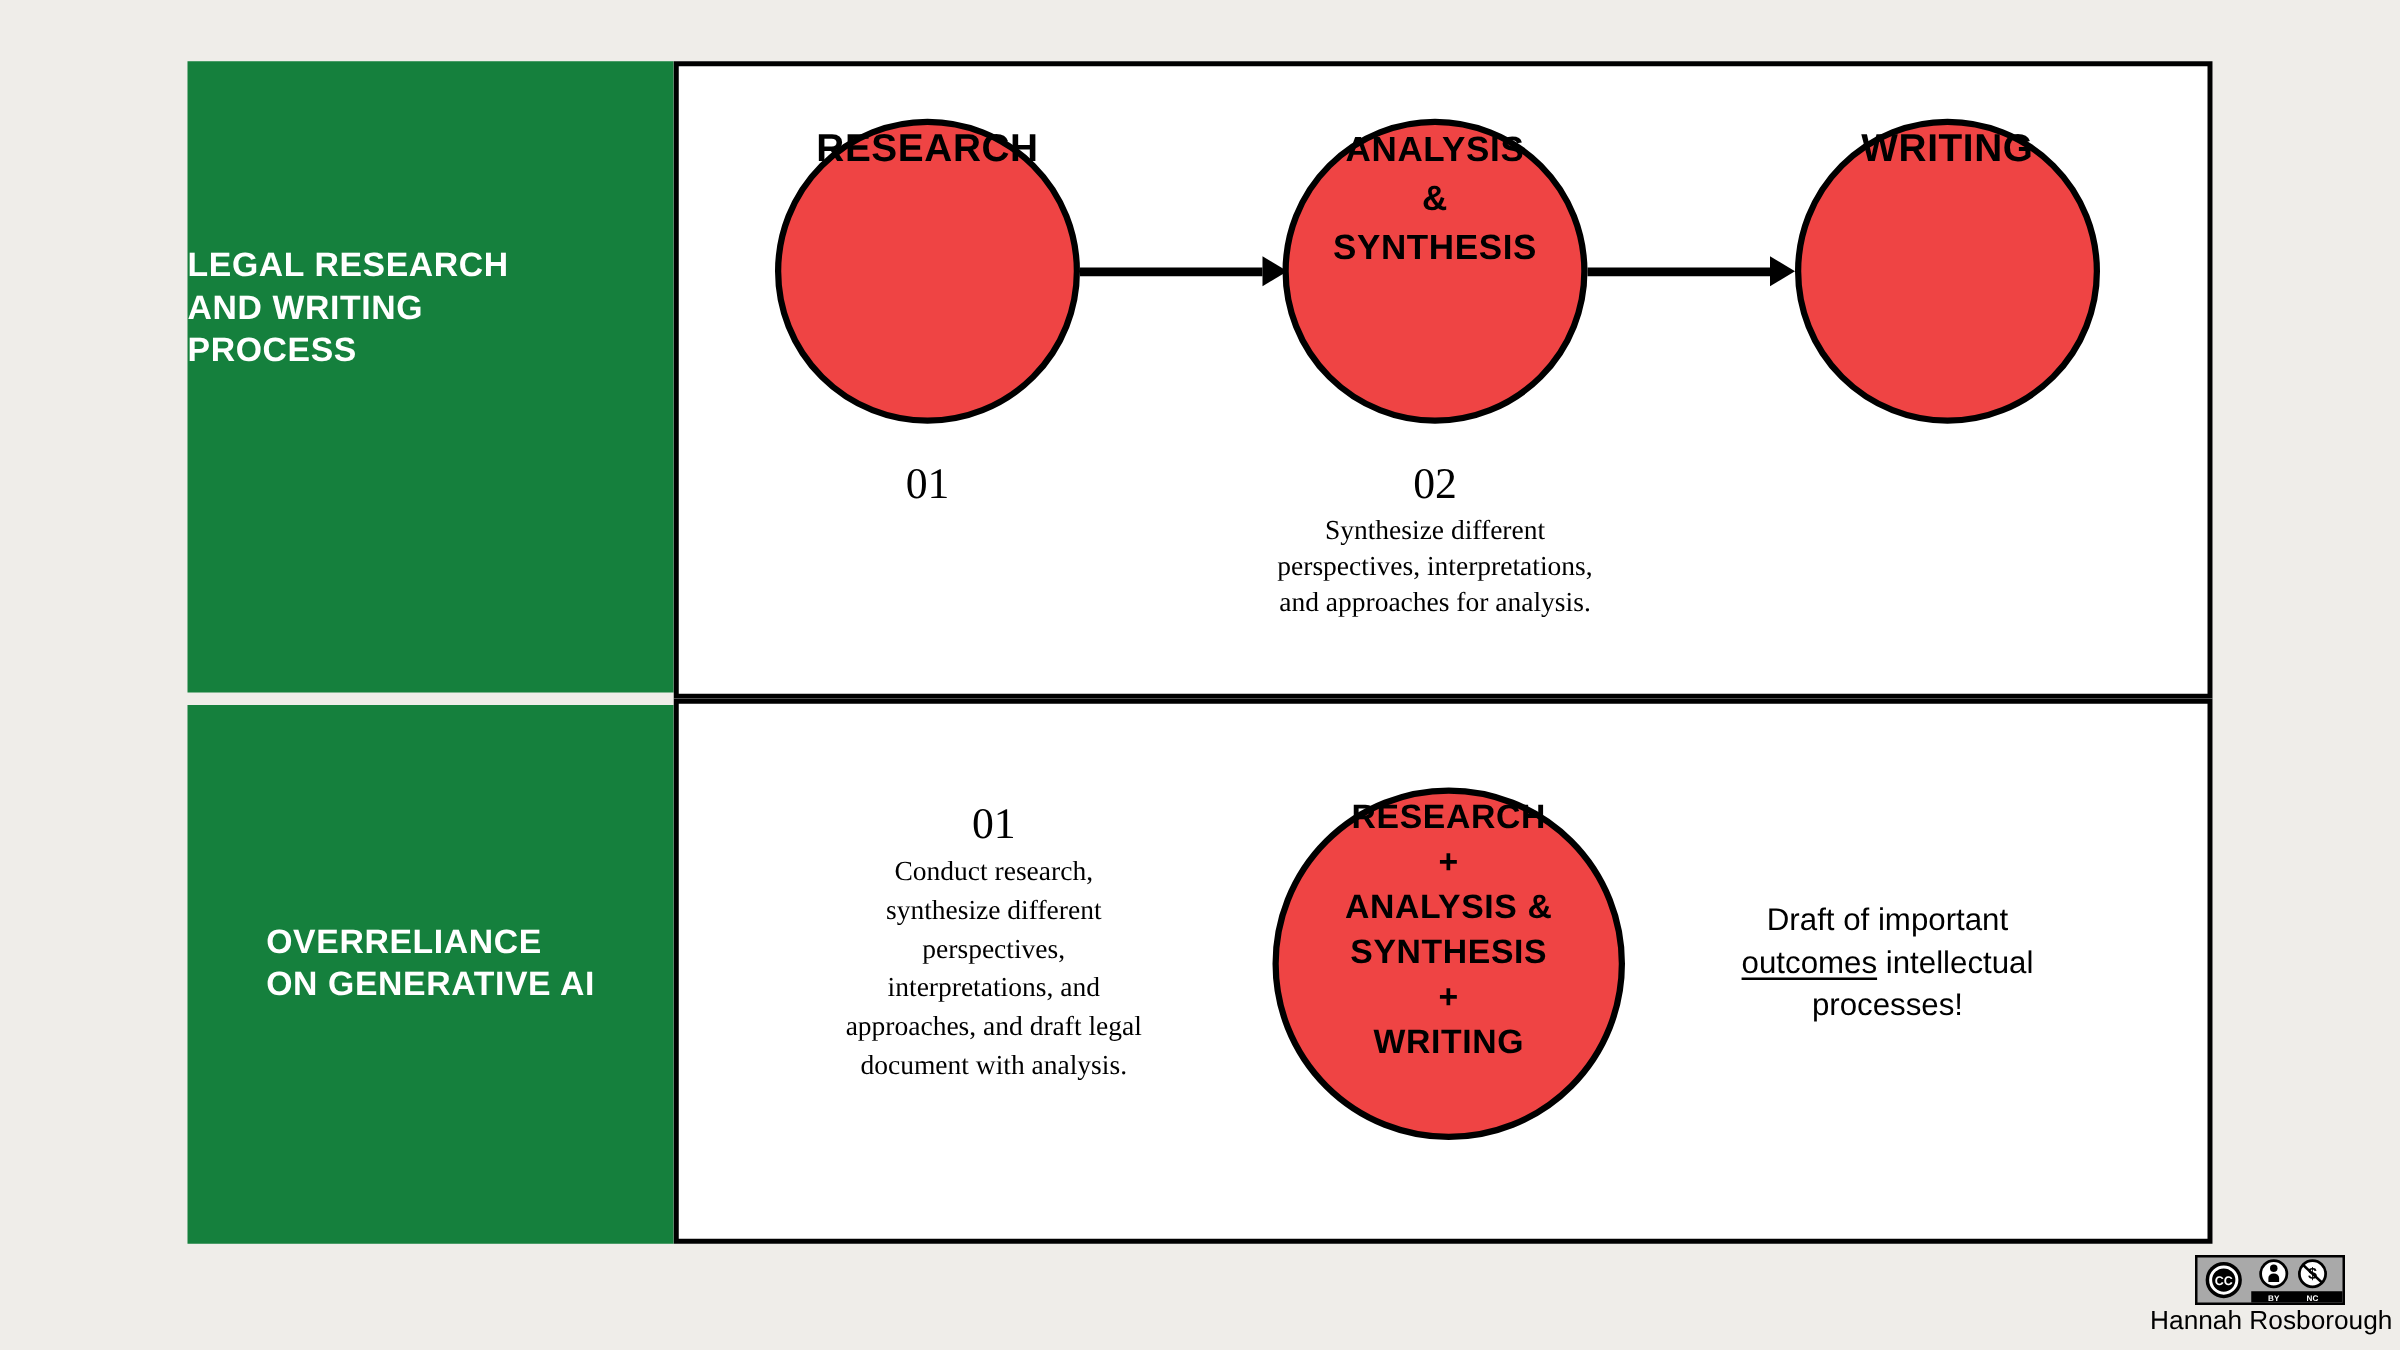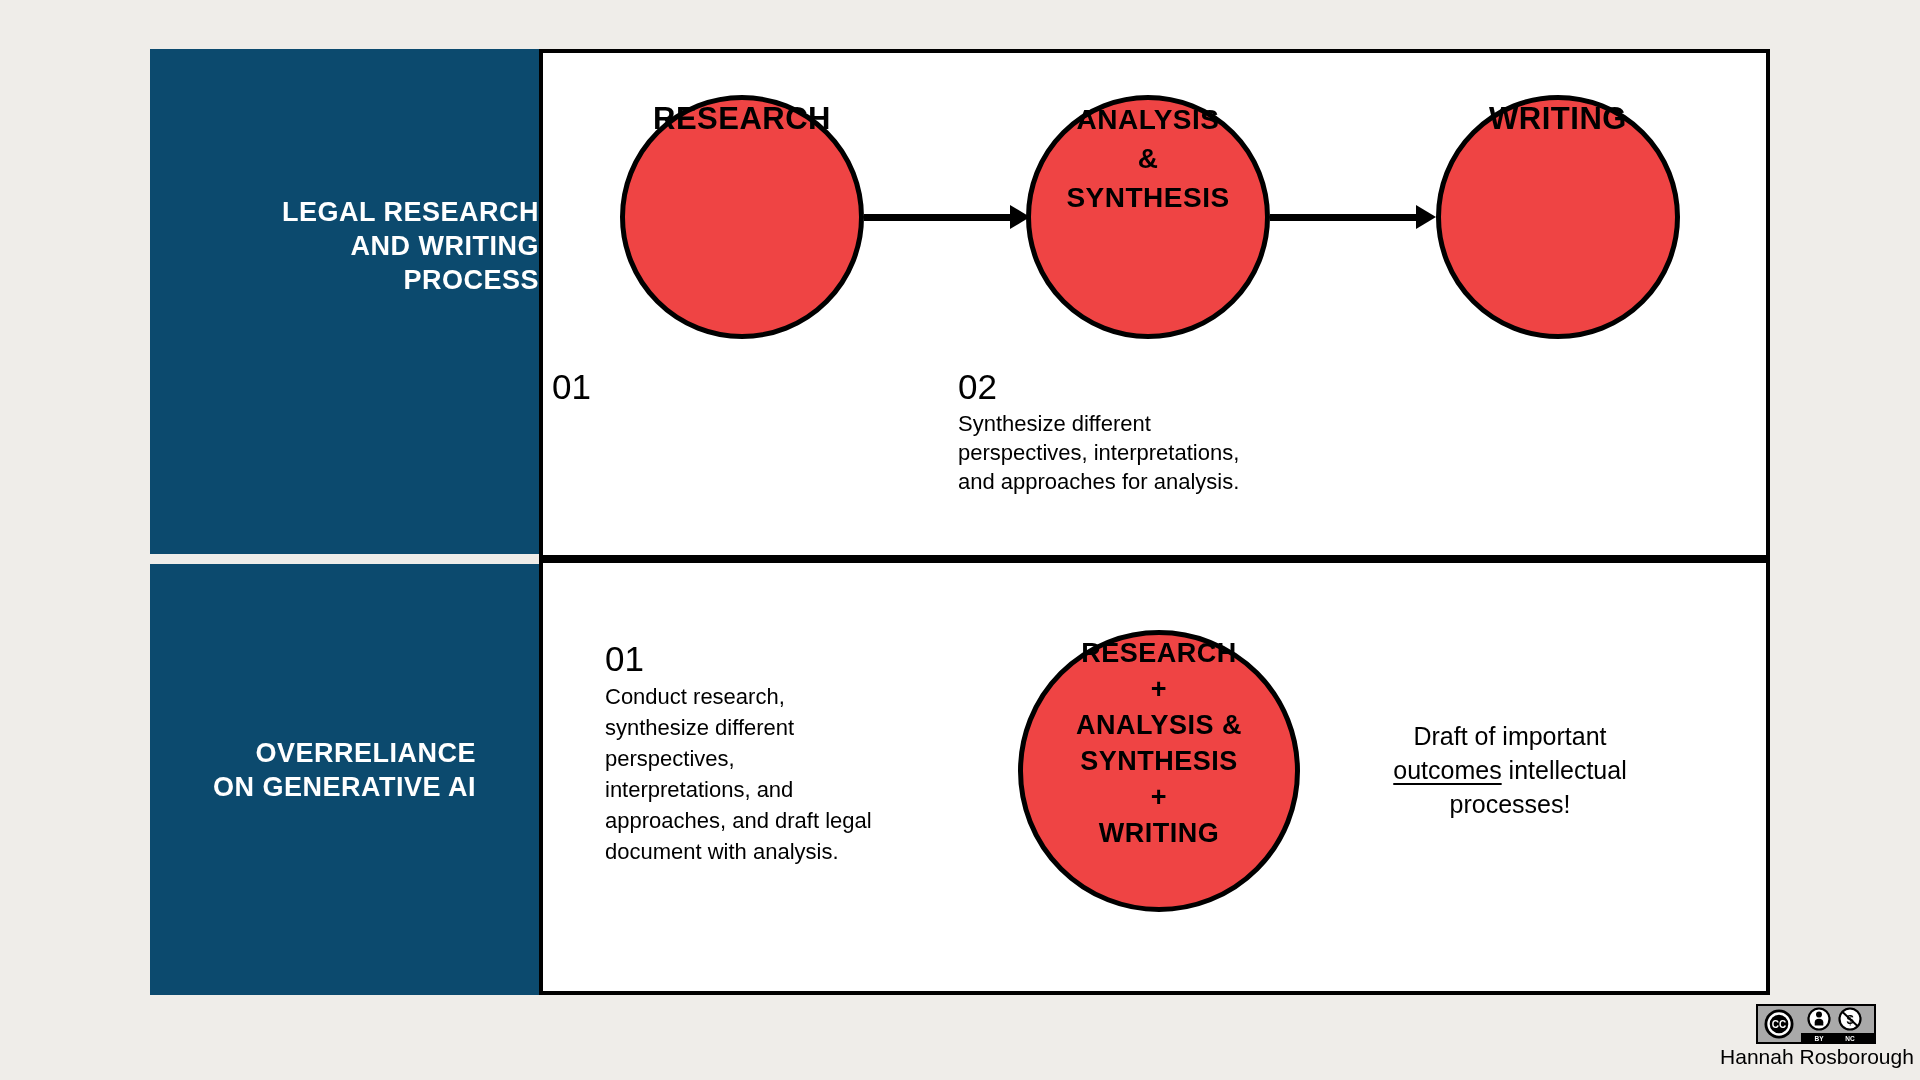--- a/index.html
+++ b/index.html
@@ -8,21 +8,21 @@
     background:#efede9;
     font-family:"Liberation Sans","DejaVu Sans",sans-serif;
     color:#000;
     overflow:hidden;
   }
   .stage{position:relative;width:1920px;height:1080px;}
   .diagram{position:absolute;left:150px;top:49px;width:1620px;height:946px;display:flex;flex-direction:column;}
   .row{display:flex;}
   .row-top{height:510px;}
   .row-bottom{height:436px;}
-  .sidebar{width:389px;background:#0c4a6e;color:#fff;text-align:right;box-sizing:border-box;}
+  .sidebar{width:389px;background:#15803d;color:#fff;text-align:left;box-sizing:border-box;}
   .sidebar-top{margin-bottom:5px;padding-top:146px;}
   .sidebar-bottom{margin-top:5px;display:flex;align-items:center;justify-content:center;padding-bottom:20px;}
   .sidebar-title{
     font-weight:700;font-size:27px;line-height:34px;letter-spacing:.5px;
     white-space:pre-line;
   }
   .panel{flex:1;background:#fff;border:4px solid #000;position:relative;box-sizing:border-box;}
   .circle{
     position:absolute;border:5px solid #000;border-radius:50%;background:#ef4444;
     box-sizing:border-box;display:flex;align-items:flex-start;justify-content:center;
@@ -30,21 +30,21 @@
   }
   .circle-lg{width:244px;height:244px;}
   .circle-xl{width:282px;height:282px;}
   .circle-label{font-weight:700;letter-spacing:.5px;white-space:pre-line;}
   .label-1line{font-size:31px;line-height:38px;}
   .label-3line{font-size:28px;line-height:39px;}
   .label-merged{font-size:27px;line-height:36px;}
   .arrow{position:absolute;height:24px;display:flex;align-items:center;}
   .arrow .shaft{flex:1;height:7px;background:#000;}
   .arrow .head{width:0;height:0;border-top:12px solid transparent;border-bottom:12px solid transparent;border-left:20px solid #000;}
-  .step-text{position:absolute;width:380px;text-align:left;}
+  .step-text{position:absolute;width:380px;text-align:center;font-family:Liberation Serif, serif;}
   .step-number{font-size:35px;line-height:44px;font-weight:500;}
   .step-desc{font-size:22px;line-height:29px;white-space:pre-line;}
   .step-desc-b{font-size:22px;line-height:31px;white-space:pre-line;}
   .loss-text{position:absolute;width:360px;text-align:center;font-size:25px;line-height:34px;white-space:pre-line;}
   .loss-text .u{text-decoration:underline;text-underline-offset:4px;}
   .badge{position:absolute;left:1756px;top:1004px;}
   .author{position:absolute;left:1667px;top:1044px;width:300px;text-align:center;font-size:21px;line-height:26px;}
 </style>
 </head>
 <body>

